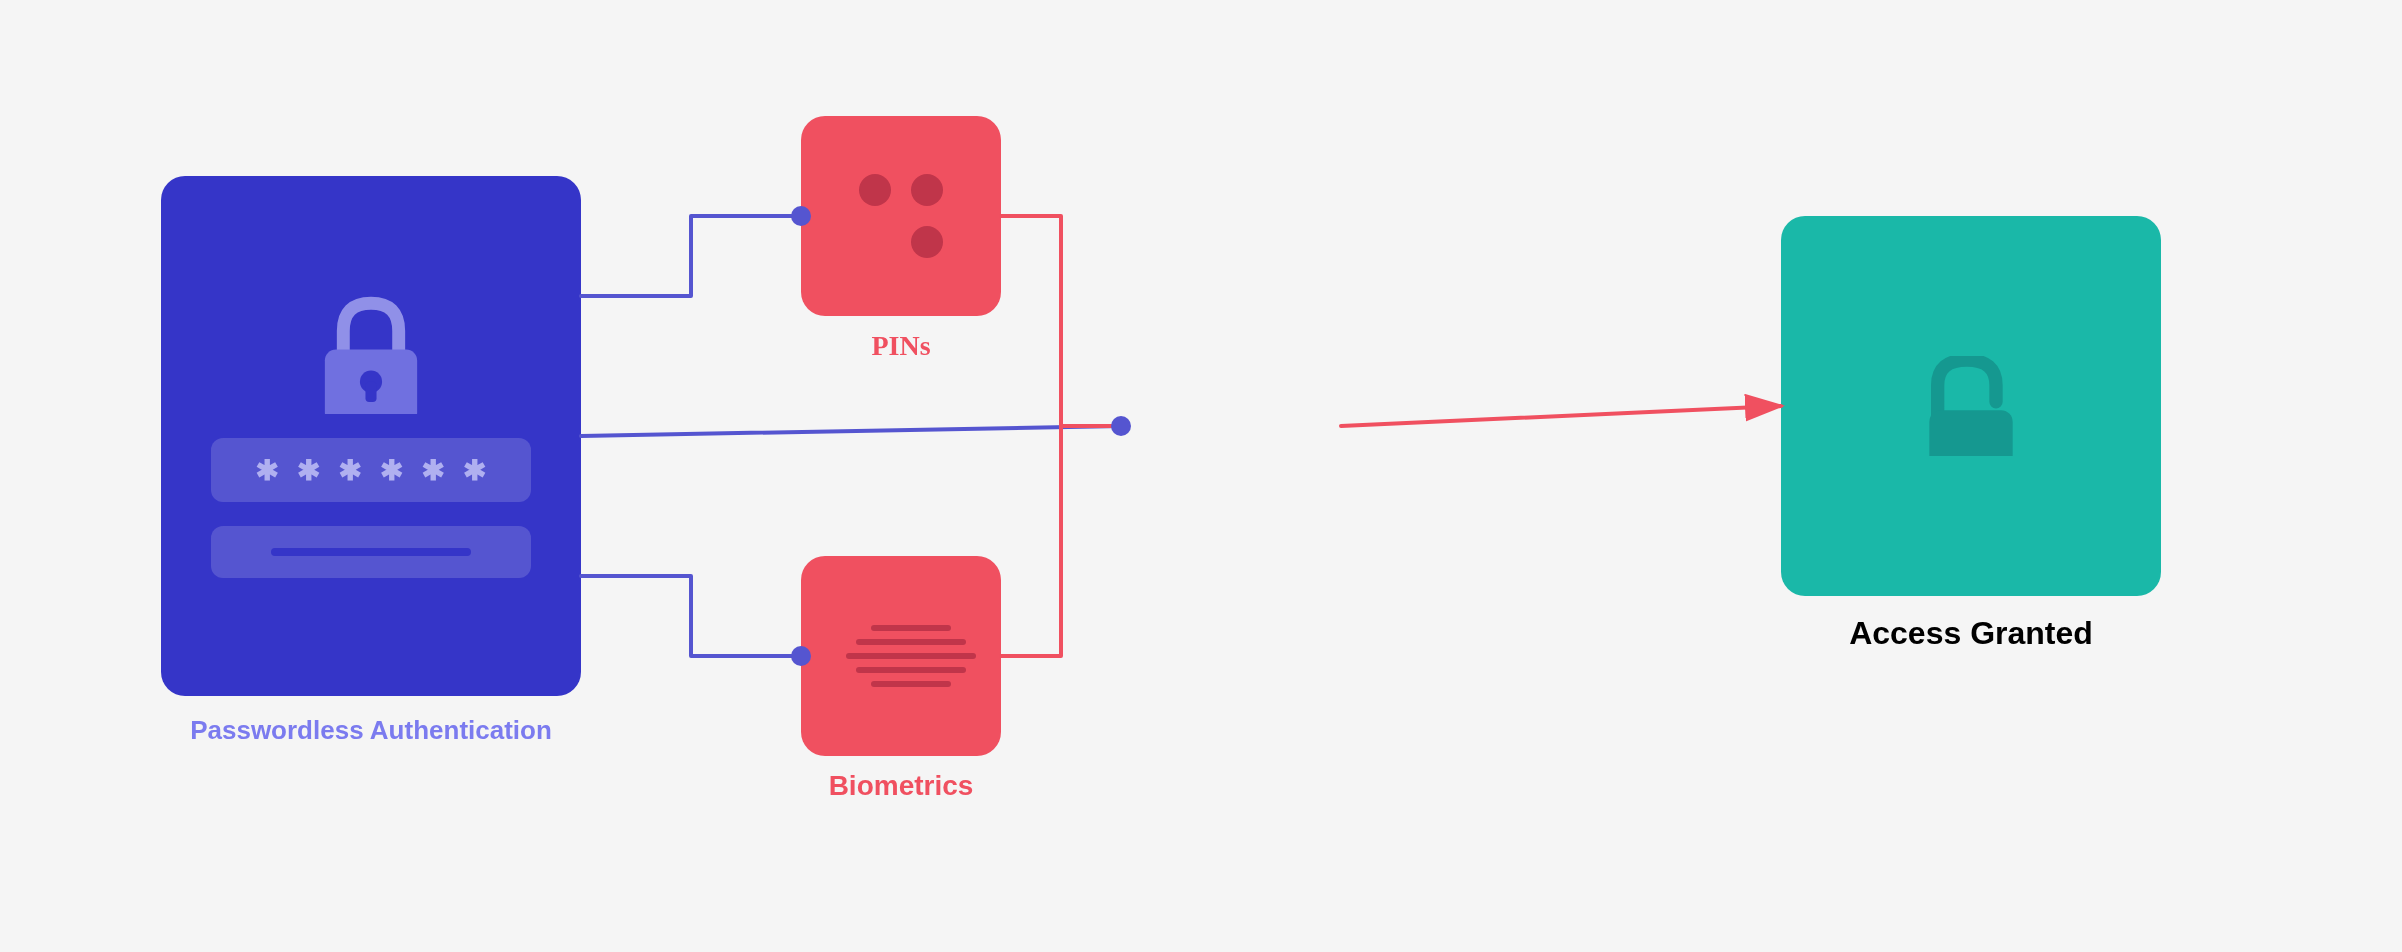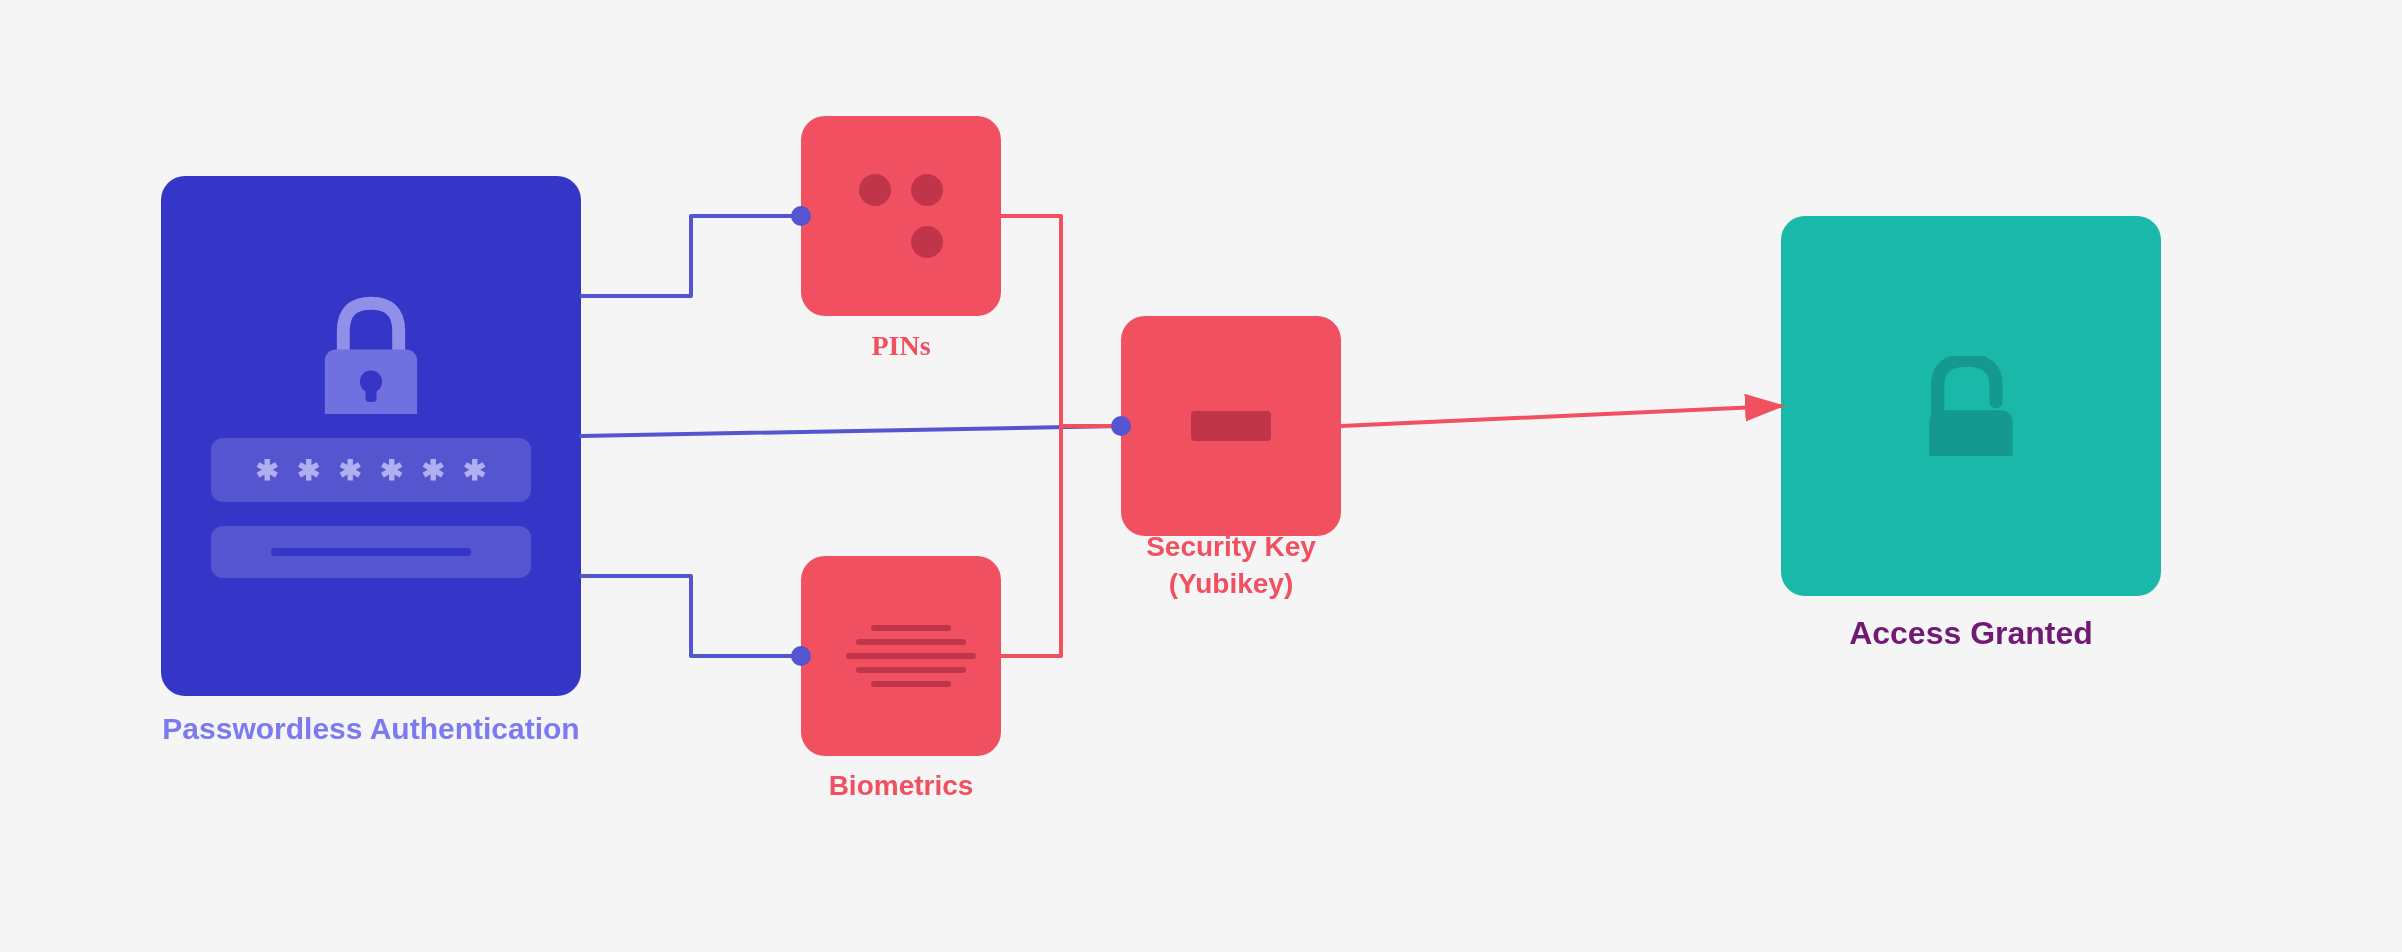--- a/index.html
+++ b/index.html
@@ -39,21 +39,21 @@
     }
 
     
     .card-auth {
       left: 60px;
       top: 100px;
       width: 420px;
       height: 520px;
       background: #3535c8;
     }
-    .card-auth .card-label { color: #7b7bef; font-size: 30px; }
+    .card-auth .card-label { color: #7b7bef; font-size: 26px; }
 
     
     .lock-wrapper {
       display: flex;
       flex-direction: column;
       align-items: center;
       gap: 24px;
       width: 340px;
     }
     .lock-icon {
@@ -124,21 +124,21 @@
     .card-key .card-label { color: #f05060; bottom: -66px; text-align: center; line-height: 1.3; }
 
     
     .card-access {
       left: 1680px;
       top: 140px;
       width: 380px;
       height: 380px;
       background: #1ab8a8;
     }
-    .card-access .card-label { color: #701a75; bottom: -56px; font-size: 32px; }
+    .card-access .card-label { color: #000000; bottom: -56px; font-size: 32px; }
 
     
     .dots-grid {
       display: grid;
       grid-template-columns: repeat(2, 1fr);
       gap: 20px;
       padding: 20px;
     }
     .dot-pin {
       width: 32px;
@@ -235,29 +235,20 @@
     <div class="fingerprint">
       <div class="fp-line" style="width:80px;"></div>
       <div class="fp-line" style="width:110px;"></div>
       <div class="fp-line" style="width:130px;"></div>
       <div class="fp-line" style="width:110px;"></div>
       <div class="fp-line" style="width:80px;"></div>
     </div>
     <div class="card-label">Biometrics</div>
   </div>
 
-  <div class="card card-key">
-    <div>
-      <div class="usb-icon"></div>
-    </div>
-    <div class="card-label">
-      <span>Security Key</span><br>
-      <span>(Yubikey)</span>
-    </div>
-  </div>
 
   <div class="card card-access">
 
     <svg class="open-lock" viewBox="0 0 120 120">
 
       <path d="M20,70 L20,35 Q20,5 55,5 Q90,5 90,35 L90,55" fill="none" stroke="#159890" stroke-width="16" stroke-linecap="round"></path>
 
       <rect x="10" y="65" width="100" height="70" rx="14" fill="#159890"></rect>
     </svg>
     <div class="card-label">Access Granted</div>

